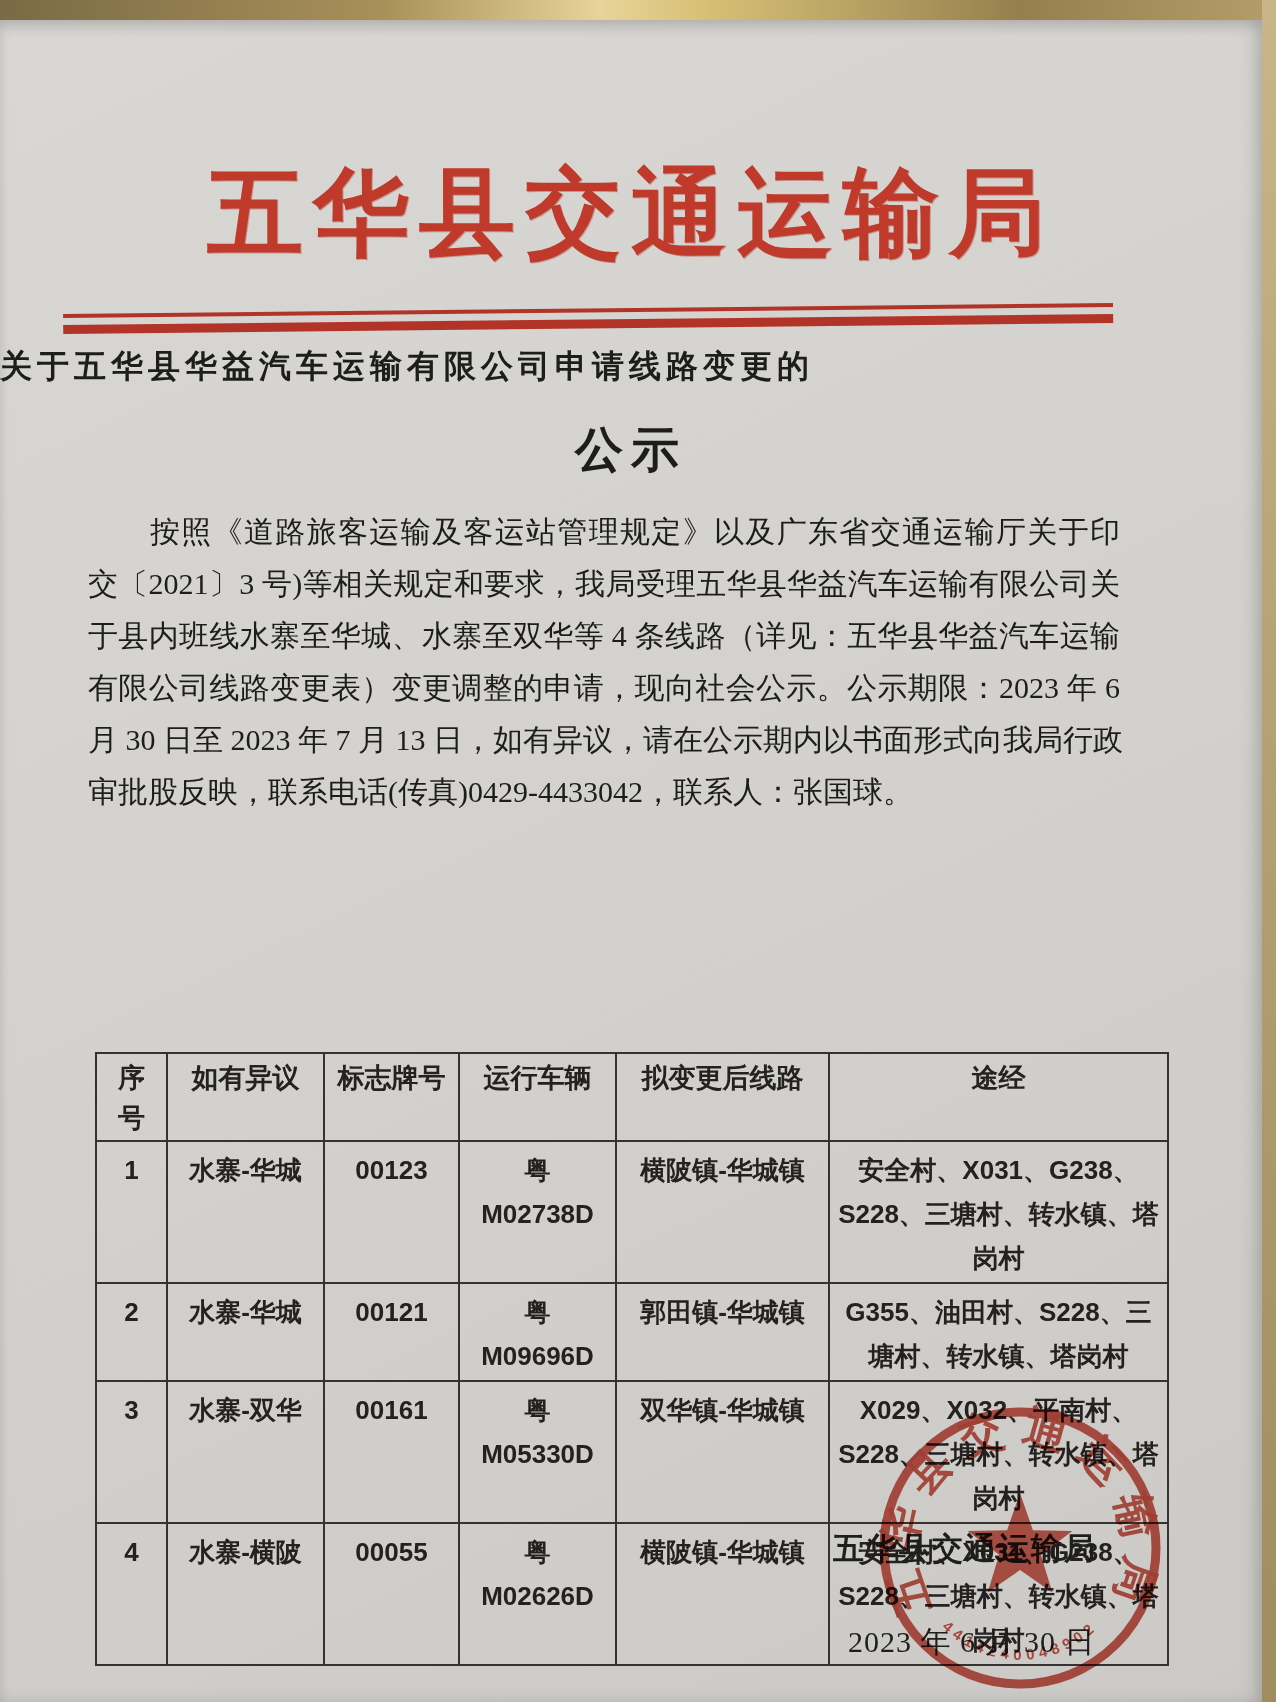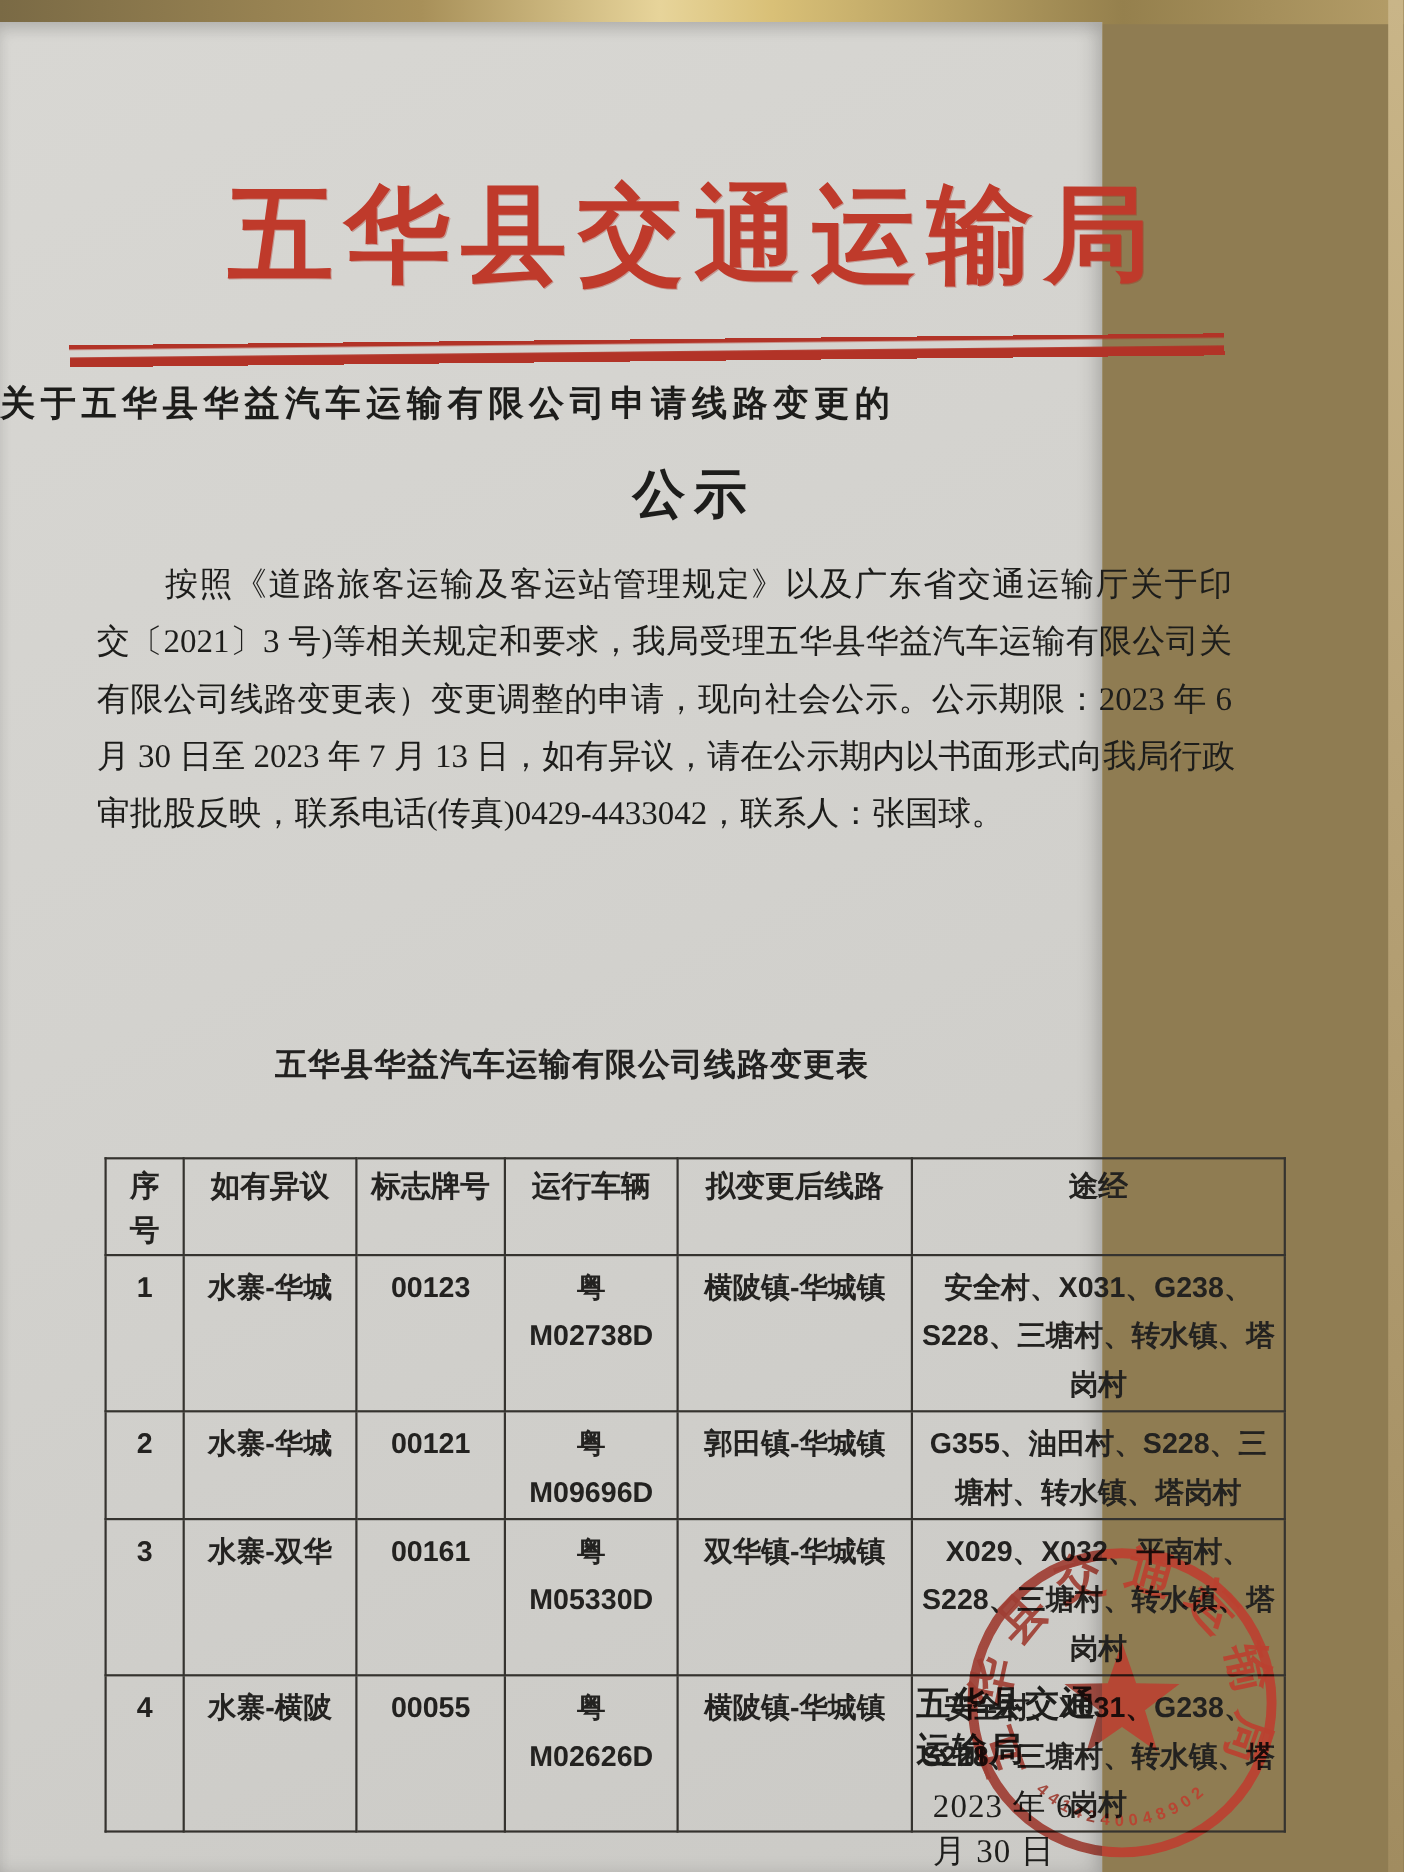--- a/index.html
+++ b/index.html
@@ -10,21 +10,21 @@
   }
   .edge-top{
     position:absolute;top:0;left:0;width:1276px;height:22px;z-index:0;
     background:linear-gradient(90deg,#7a6a45,#a89059 30%,#e7d49a 47%,#d9c077 55%,#95804d 80%,#b49d68);
   }
   .edge-right{
     position:absolute;top:0;right:0;width:14px;height:1702px;z-index:0;
     background:linear-gradient(180deg,#c9b588,#b7a276 40%,#a18c60);
   }
   .paper{
-    position:absolute;left:0;top:20px;width:1002px;height:1682px;z-index:1;
+    position:absolute;left:0;top:20px;width:1262px;height:1682px;z-index:1;
     background:linear-gradient(155deg,#d8d7d3 0%,#d3d2ce 45%,#cbcac6 100%);
     box-shadow:inset -8px 0 16px rgba(0,0,0,.13), inset 0 8px 12px rgba(0,0,0,.10);
   }
   .org-title{
     position:absolute;top:138px;left:0;width:1262px;margin:0;
     text-align:center;font-size:96px;line-height:112px;font-weight:bold;
     letter-spacing:10px;color:#bf3a2b;
     text-shadow:1px 1px 0 rgba(160,40,30,.35);
   }
   .rules{position:absolute;top:0;left:60px;width:1050px;transform:rotate(-0.6deg);transform-origin:left center;}
@@ -100,26 +100,26 @@
     <div class="rule-thin"></div>
     <div class="rule-thick"></div>
   </div>
 
   <h2 class="heading1">关于五华县华益汽车运输有限公司申请线路变更的</h2>
   <h2 class="heading2">公示</h2>
 
   <div class="body-text">
     <div class="bline first">按照《道路旅客运输及客运站管理规定》以及广东省交通运输厅关于印</div>
     <div class="bline">交〔2021〕3 号)等相关规定和要求，我局受理五华县华益汽车运输有限公司关</div>
+    <div class="bline">于县内班线水寨至华城、水寨至双华等 4 条线路（详见：五华县华益汽车运输</div>
     <div class="bline">有限公司线路变更表）变更调整的申请，现向社会公示。公示期限：2023 年 6</div>
     <div class="bline">月 30 日至 2023 年 7 月 13 日，如有异议，请在公示期内以书面形式向我局行政</div>
     <div class="bline last">审批股反映，联系电话(传真)0429-4433042，联系人：张国球。</div>
   </div>
 
-  <div class="table-title">五华县华益汽车运输有限公司线路变更表</div>
 
   <table class="routes">
     <colgroup>
       <col style="width:71px">
         <col style="width:157px">
         <col style="width:135px">
       <col style="width:157px">
         <col style="width:213px">
         <col style="width:339px">
     </colgroup>

